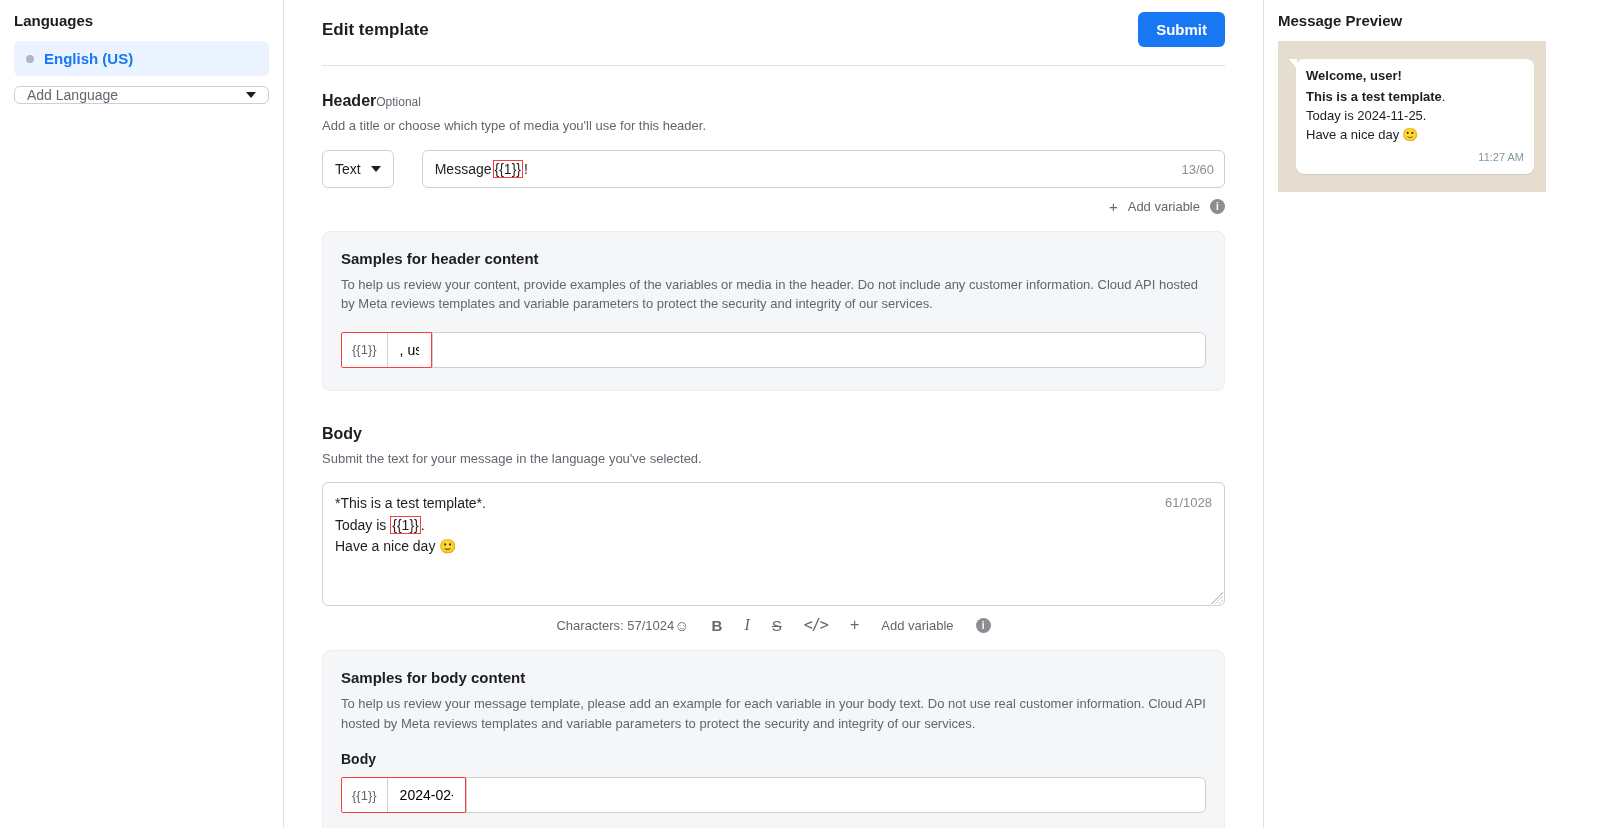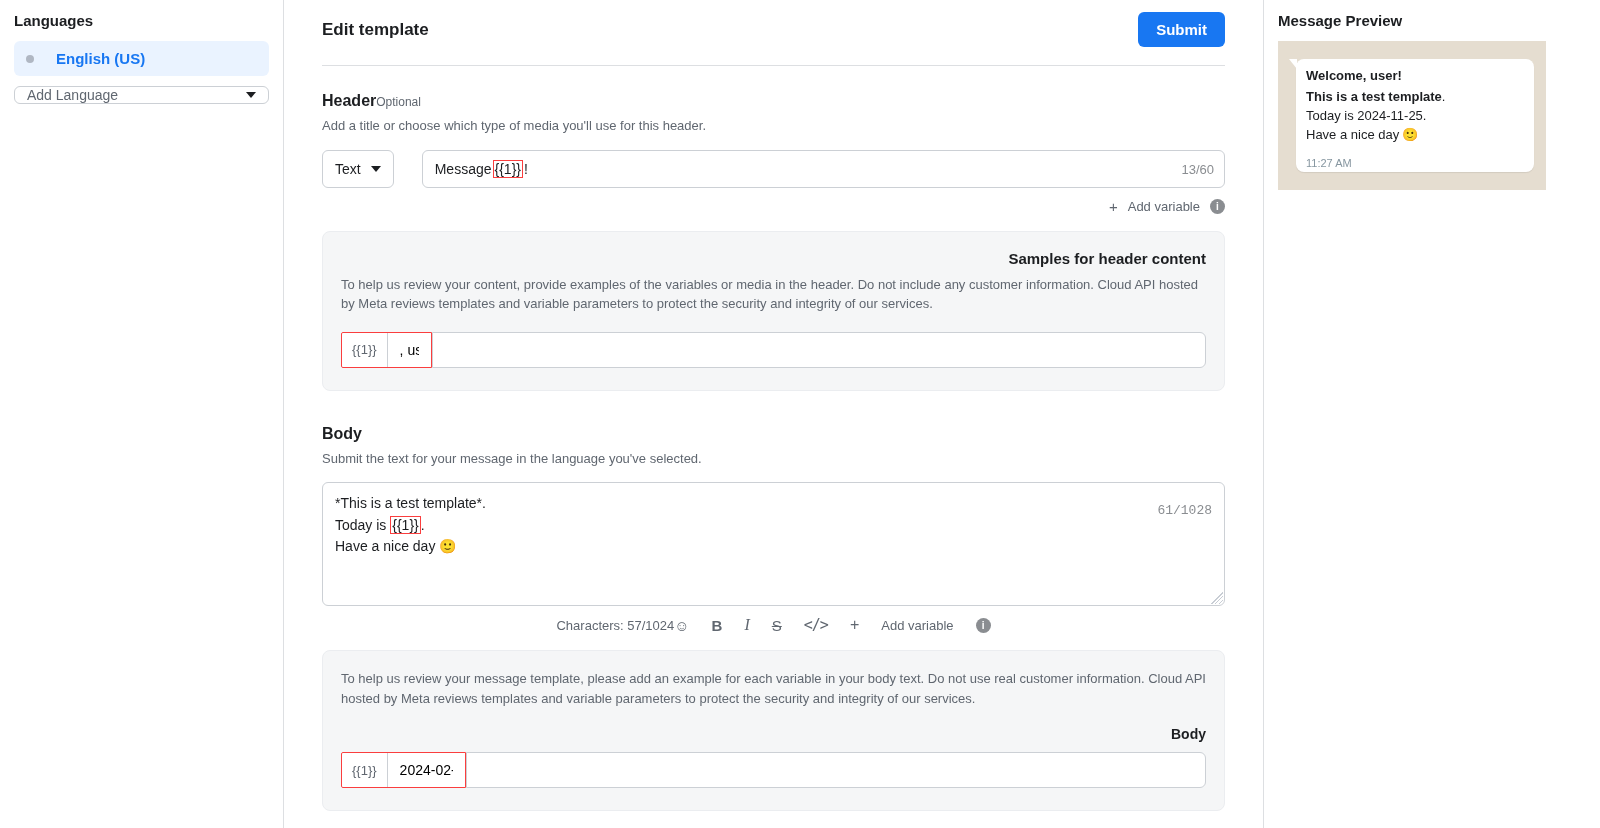--- a/index.html
+++ b/index.html
@@ -36,21 +36,20 @@
     cursor: pointer;
   }
   .lang-dot {
     width: 8px; height: 8px; border-radius: 50%;
     background: #b0b7c3;
   }
   .lang-item span {
     font-size: 15px;
     font-weight: 600;
     color: #1877f2;
-    margin-left: 12px;
   }
   .add-lang {
     display: flex;
     align-items: center;
     justify-content: space-between;
     border: 1px solid #ccd0d5;
     border-radius: 6px;
     padding: 0 12px;
     color: #606770;
     cursor: pointer;
@@ -187,21 +186,20 @@
     background: #f5f6f7;
     border: 1px solid #ebedf0;
     border-radius: 8px;
     padding: 18px 18px 22px 18px;
     margin-top: 16px;
   }
   .samples-card h4 {
     font-size: 15px;
     font-weight: 700;
     margin-bottom: 8px;
-    text-align: right;
   }
   .samples-card .sect-desc { margin-bottom: 18px; }
   .sample-row {
     display: flex;
     align-items: stretch;
   }
   .sample-label {
     display: flex;
     align-items: center;
     font-size: 13px;
@@ -238,25 +236,24 @@
     border: 1px solid #ccd0d5;
     border-radius: 6px;
     position: relative;
     padding: 10px 12px;
     min-height: 124px;
     font-size: 14px;
     line-height: 1.55;
   }
   .body-textarea-wrap .count {
     position: absolute;
-    top: 18px;
+    top: 10px;
     right: 12px;
     font-size: 13px;
     color: #8a8d91;
-    font-family: Liberation Mono, monospace;
   }
   .resize-handle {
     position: absolute;
     right: 1px;
     bottom: 1px;
     width: 12px; height: 12px;
     background:
       linear-gradient(135deg, transparent 0 50%, #c8cdd4 50% 55%, transparent 55% 65%, #c8cdd4 65% 70%, transparent 70% 80%, #c8cdd4 80% 85%, transparent 85%);
     cursor: nwse-resize;
   }
@@ -298,42 +295,43 @@
   }
   .chat-bg {
     background: #e5ddd0;
     padding: 18px 12px 18px 18px;
     min-height: 140px;
     position: relative;
   }
   .bubble {
     background: #fff;
     border-radius: 8px;
-    padding: 8px 10px 0 10px;
+    padding: 8px 10px 8px 10px;
     font-size: 13px;
     line-height: 1.45;
     box-shadow: 0 1px 1px rgba(0,0,0,.08);
     position: relative;
   }
   .bubble::before {
     content: "";
     position: absolute;
     top: 0;
     left: -7px;
     width: 0; height: 0;
     border-top: 0 solid transparent;
     border-bottom: 10px solid transparent;
     border-right: 8px solid #fff;
   }
   .bubble .hdr { font-weight: 700; margin-bottom: 2px; }
   .bubble .bold { font-weight: 700; }
   .bubble .time {
+    text-align: right;
     font-size: 11px;
     color: #8696a0;
-    margin-top: 12px;
+    margin-top: 6px;
   }
 
   .redframe {
     border: 1px solid #fa3e3e;
     display: inline-flex;
   }
 
 </style>
 </head>
 <body>
@@ -422,20 +420,21 @@
           <span class="ico italic">I</span>
           <span class="ico strike">S</span>
           <span class="ico code">&lt;/&gt;</span>
           <span class="ico plus">+</span>
           <span style="cursor:pointer">Add variable</span>
           <span class="info-icon">i</span>
         </div>
       </div>
 
       <div class="samples-card">
+        <h4>Samples for body content</h4>
         <div class="sect-desc">To help us review your message template, please add an example for each variable in your body text. Do not use real customer information. Cloud API hosted by Meta reviews templates and variable parameters to protect the security and integrity of our services.</div>
         <h4 style="font-size:14px;margin-bottom:10px;">Body</h4>
         <div class="sample-row">
           <span class="redframe" style="border-radius:2px 0 0 2px;">
             <div class="sample-label" style="border:none;">{{1}}</div>
             <input class="sample-input" style="border-top: none; border-right: none; border-bottom: none; border-image: initial; border-left: 1px solid rgb(204, 208, 213); border-radius: 0px; width: 78px; flex: 0 0 78px;" value="2024-02-25">
           </span>
           <input class="sample-input rest" value="" style="">
         </div>
       </div>

